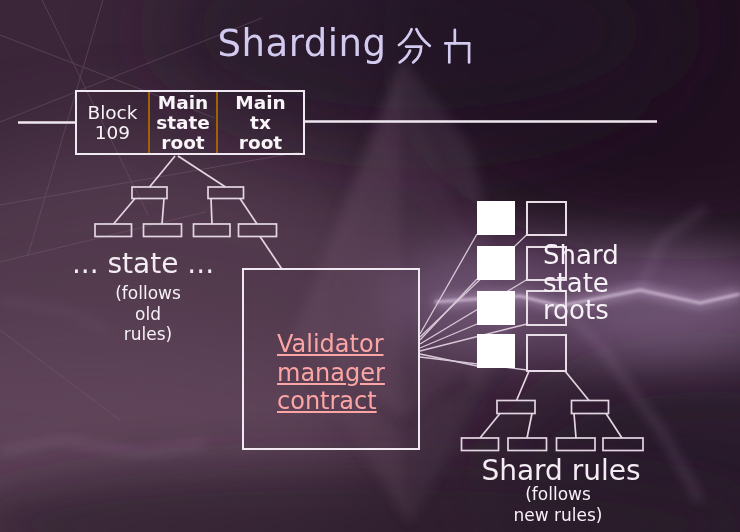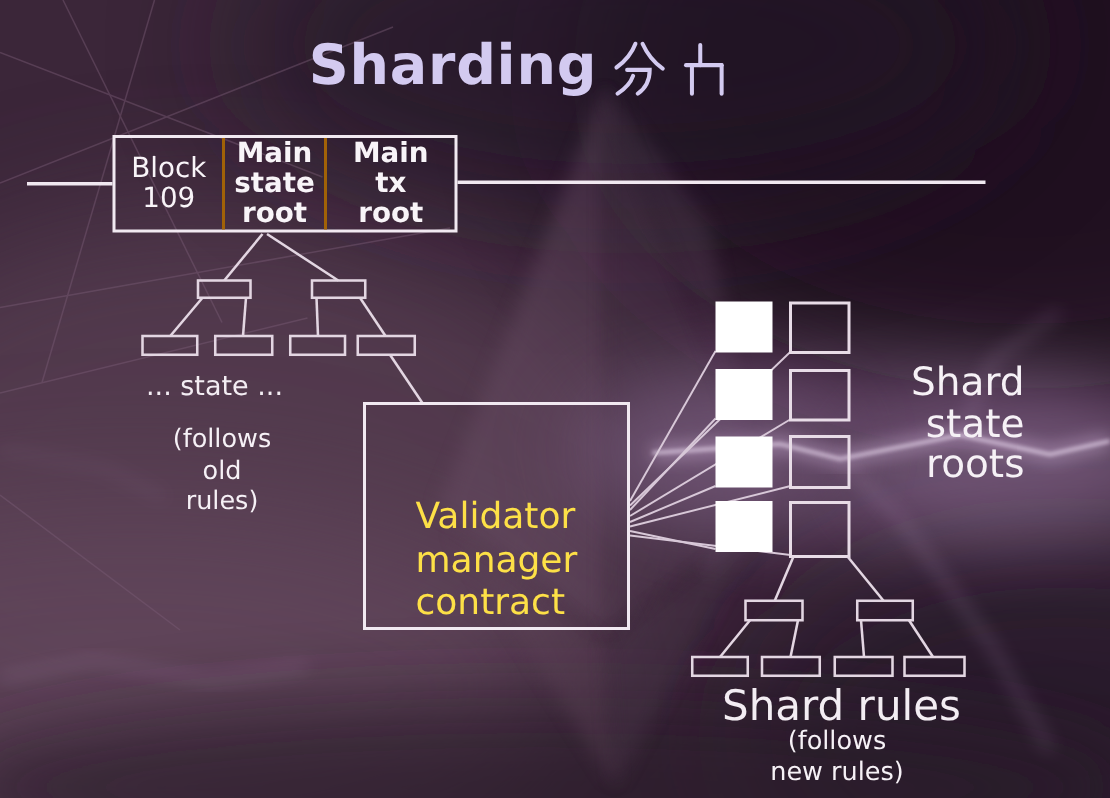--- a/index.html
+++ b/index.html
@@ -22,28 +22,28 @@
     left:75px;top:90px;width:230px;height:65px;
     border:2px solid #f1e9f1;display:flex;box-sizing:border-box;
   }
   .block-cell{
     flex:0 0 auto;display:flex;align-items:center;justify-content:center;
     text-align:center;font-size:18.5px;line-height:20px;color:#f8f4f8;
     box-sizing:border-box;
   }
   .block-cell + .block-cell{border-left:2px solid #a16207;font-weight:bold;}
   .c1{width:71px;} .c2{width:68px;} .c3{width:87px;}
-  .state-label{left:60px;top:247px;width:166px;text-align:center;font-size:18px;color:#f3edf3;}
+  .state-label{left:60px;top:247px;width:166px;text-align:center;font-size:28px;color:#f3edf3;}
   .old-note{left:65px;top:283px;width:166px;text-align:center;font-size:17px;line-height:20.5px;}
   .validator-box{
-    left:242px;top:268px;width:178px;height:152px;
+    left:242px;top:268px;width:178px;height:182px;
     border:2px solid #f1e9f1;box-sizing:border-box;
-    padding:60px 0 0 33px;font-size:24px;line-height:28.5px;color:#fde047;
-  }
-  .shard-roots-label{left:543px;top:242px;width:140px;text-align:right;font-size:26px;line-height:27.5px;}
+    padding:60px 0 0 33px;font-size:24px;line-height:28.5px;color:#fca5a5;text-decoration:underline;
+  }
+  .shard-roots-label{left:543px;top:242px;width:140px;text-align:left;font-size:26px;line-height:27.5px;}
   .shard-state-label{left:461px;top:454px;width:200px;text-align:center;font-size:28px;color:#f3edf3;}
   .new-note{left:458px;top:484px;width:200px;text-align:center;font-size:17px;line-height:20.5px;}
 </style>
 </head>
 <body>
 
 <div class="slide">
 
   <svg class="bglayer" width="740" height="532" viewBox="0 0 740 532">
     <defs>
@@ -152,21 +152,21 @@
       <line x1="532" y1="413.5" x2="527" y2="438"></line>
       <line x1="574" y1="413.5" x2="576" y2="438"></line>
       <line x1="606" y1="413.5" x2="622" y2="438"></line>
       <rect x="461.5" y="438" width="37" height="12.5"></rect>
       <rect x="508" y="438" width="38.5" height="12.5"></rect>
       <rect x="556.5" y="438" width="38.5" height="12.5"></rect>
       <rect x="603" y="438" width="40" height="12.5"></rect>
     </g>
   </svg>
 
-  <h1 class="abs title" style="margin:0;font-weight:bold;" title="Sharding 分片">
+  <h1 class="abs title" style="margin:0;font-weight:normal;" title="Sharding 分片">
     <span>Sharding</span>
     <span class="hanzi">
       <svg width="36" height="38" viewBox="0 0 44 48" fill="none" stroke="#d3caf0" stroke-width="3.4" stroke-linecap="round">
         <path d="M19,4 C16,12 10,19 3,24"></path>
         <path d="M25,4 C29,13 35,20 42,25"></path>
         <path d="M12,26 L31,26 C31,35 28,41 21,46"></path>
         <path d="M17,31 C15,37 10,42 4,46"></path>
       </svg>
     </span>
     <span class="hanzi">

